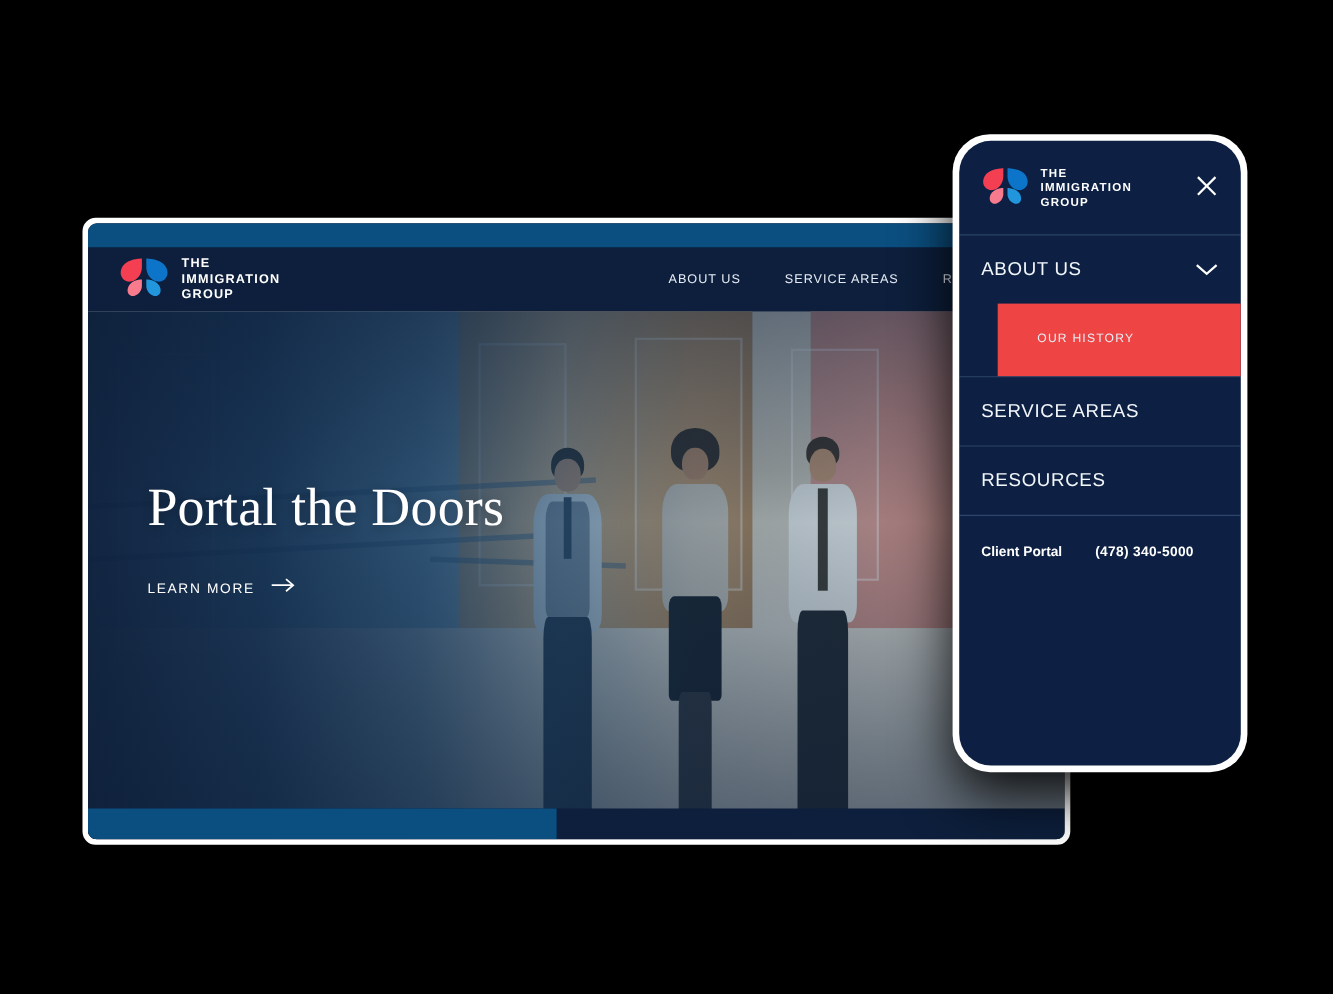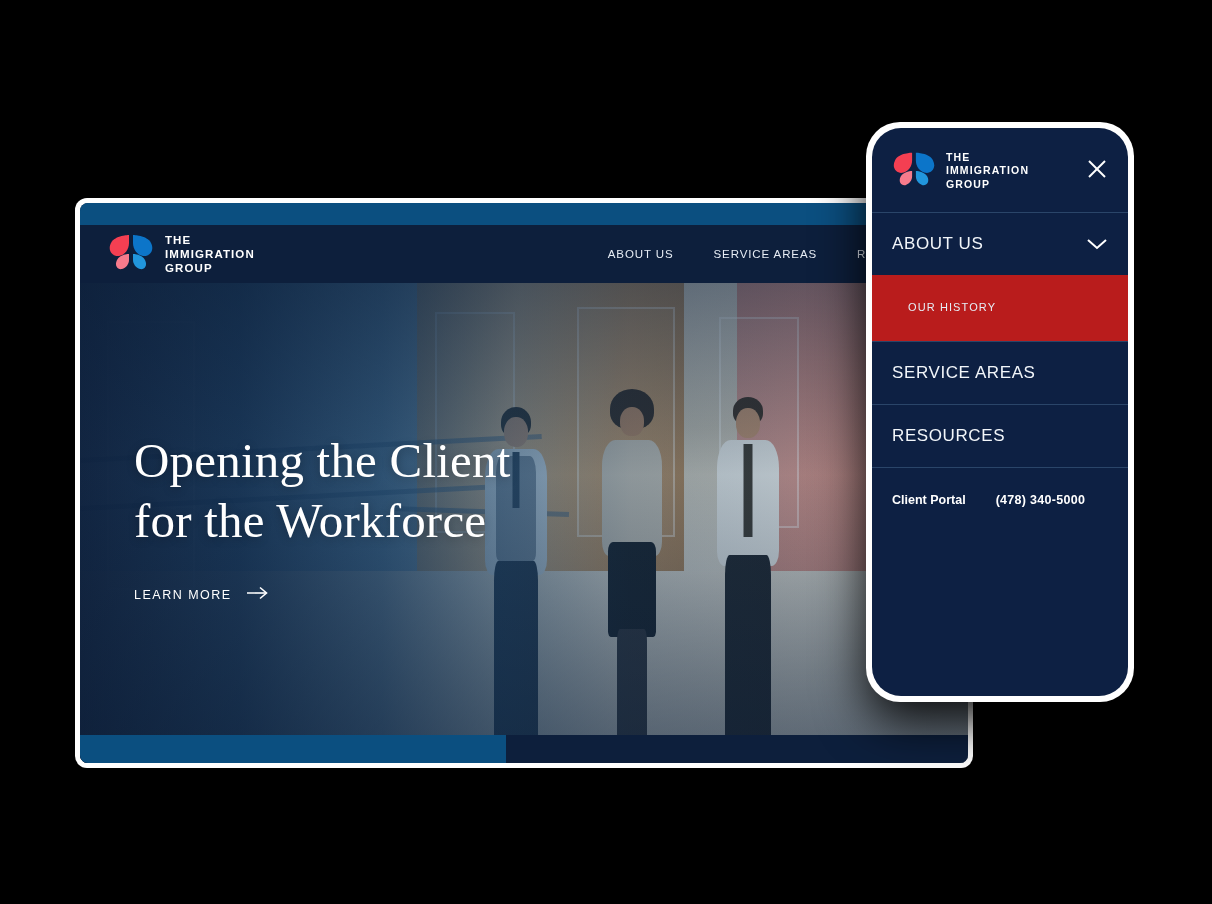--- a/index.html
+++ b/index.html
@@ -274,23 +274,24 @@
   }
   .menu-row:first-of-type { border-top: none; }
   .menu-label {
     color: #f2f6fa;
     font-size: 17px;
     letter-spacing: 0.6px;
   }
   .chevron { margin-left: auto; display: flex; align-items: center; }
 
   .submenu {
-    background: #b91c1c;
+    background: #ef4444;
     padding: 16px 0 18px 0;
     flex-shrink: 0;
+    margin-left: 35px;
   }
   .submenu-item {
     color: #e6eef6;
     font-size: 11px;
     letter-spacing: 1.1px;
     padding: 0 20px 0 36px;
     height: 32px;
     display: flex;
     align-items: center;
     cursor: pointer;
@@ -397,22 +398,21 @@
               <div class="p-legs" style="top:45%; width:46px; height:55%; background:#1d1d21;"></div>
             </div>
           </div>
 
           <div class="hero-overlay"></div>
           <div class="hero-overlay-2"></div>
         </div>
 
         <div class="hero-content">
           <h1 class="hero-title">
-            <span>Opening the Client</span>
-            <span>for the Workforce</span>
+            <span>Portal the Doors</span>
           </h1>
           <div class="hero-cta">
             <span class="hero-cta-label">LEARN MORE</span>
             <span>
               <svg width="24" height="14" viewBox="0 0 24 14">
                 <line x1="1" y1="7" x2="20" y2="7" stroke="#ffffff" stroke-width="1.6"></line>
                 <polyline points="14,1.5 20.5,7 14,12.5" fill="none" stroke="#ffffff" stroke-width="1.6"></polyline>
               </svg>
             </span>
           </div>

